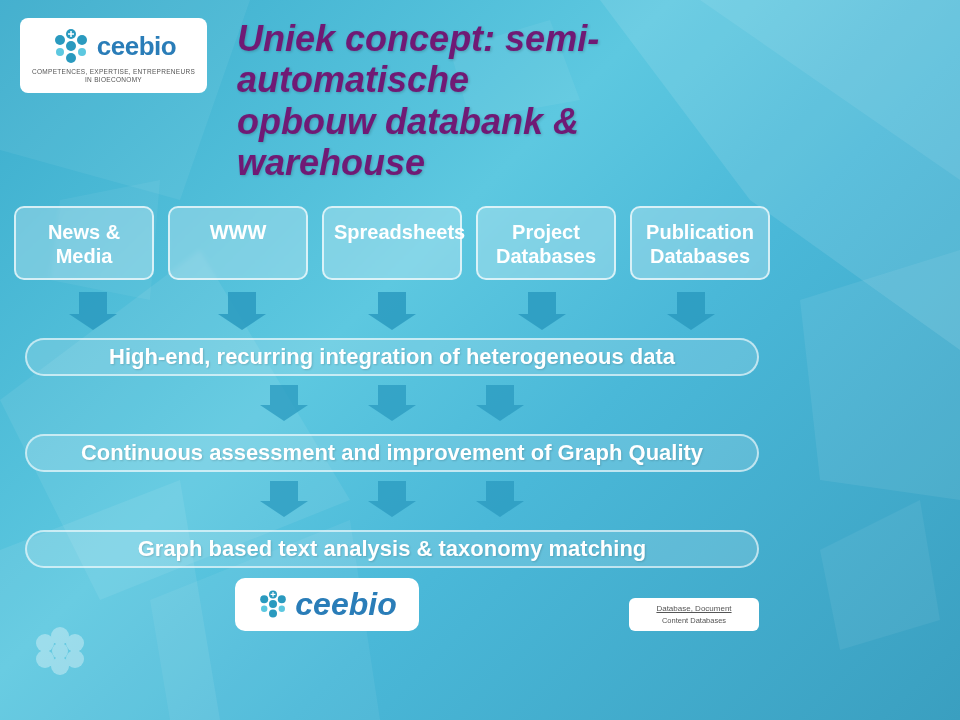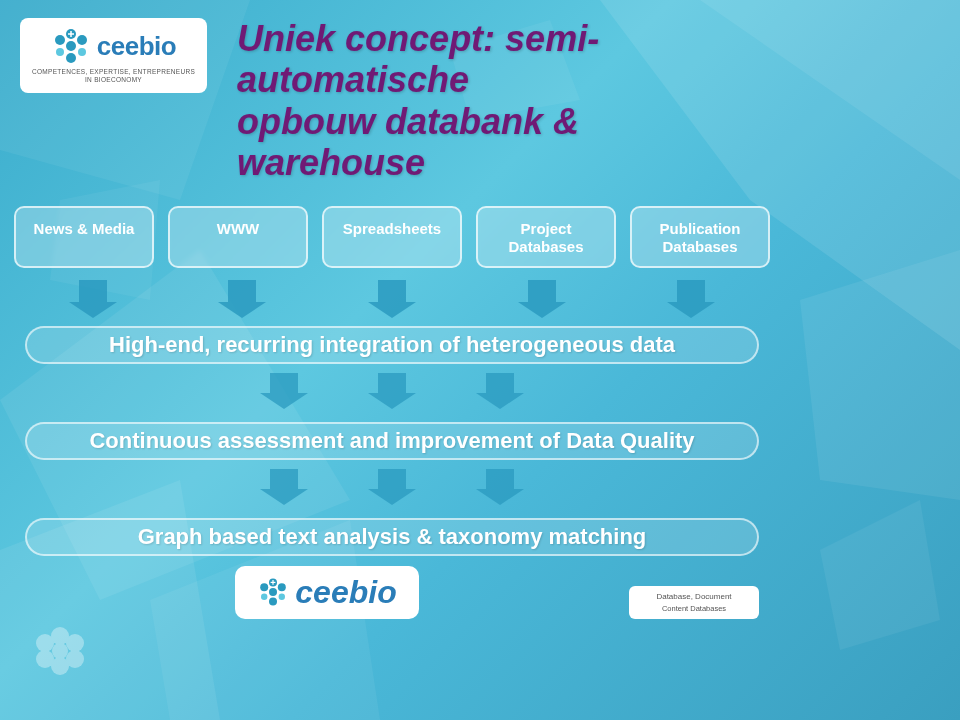--- a/index.html
+++ b/index.html
@@ -110,21 +110,21 @@
     }
 
     .source-box {
       background: rgba(255,255,255,0.25);
       border: 2px solid rgba(255,255,255,0.7);
       border-radius: 10px;
       padding: 12px 10px 10px;
       text-align: center;
       min-width: 140px;
       color: white;
-      font-size: 15px;
+      font-size: 20px;
       font-weight: 700;
       line-height: 1.2;
       backdrop-filter: blur(2px);
     }
 
     
     .arrows-row {
       display: flex;
       justify-content: center;
       gap: 14px;
@@ -201,20 +201,21 @@
       border-radius: 6px;
       padding: 6px 10px;
       width: 130px;
       text-align: center;
     }
 
     .ddcm-title {
       font-size: 8px;
       color: #555;
       line-height: 1.3;
+      text-decoration: underline;
     }
 
     .ddcm-letters {
       font-size: 38px;
       font-weight: 900;
       line-height: 1;
     }
 
     .ddcm-d { color: #e05a00; }
     .ddcm-dc { color: #1a6bb5; }
@@ -365,21 +366,21 @@
       </svg>
     </div>
     <div class="wide-arrow-down">
       <svg viewBox="0 0 48 36" xmlns="http://www.w3.org/2000/svg">
         <polygon points="10,0 38,0 38,20 48,20 24,36 0,20 10,20" class="arrow-chevron-wide"></polygon>
       </svg>
     </div>
   </div>
 
   <div class="info-box">
-    <span class="info-box-text">Continuous assessment and improvement of Data Quality</span>
+    <span class="info-box-text">Continuous assessment and improvement of Graph Quality</span>
   </div>
 
   <div class="wide-arrows-row">
     <div class="wide-arrow-down">
       <svg viewBox="0 0 48 36" xmlns="http://www.w3.org/2000/svg">
         <polygon points="10,0 38,0 38,20 48,20 24,36 0,20 10,20" class="arrow-chevron-wide"></polygon>
       </svg>
     </div>
     <div class="wide-arrow-down">
       <svg viewBox="0 0 48 36" xmlns="http://www.w3.org/2000/svg">

